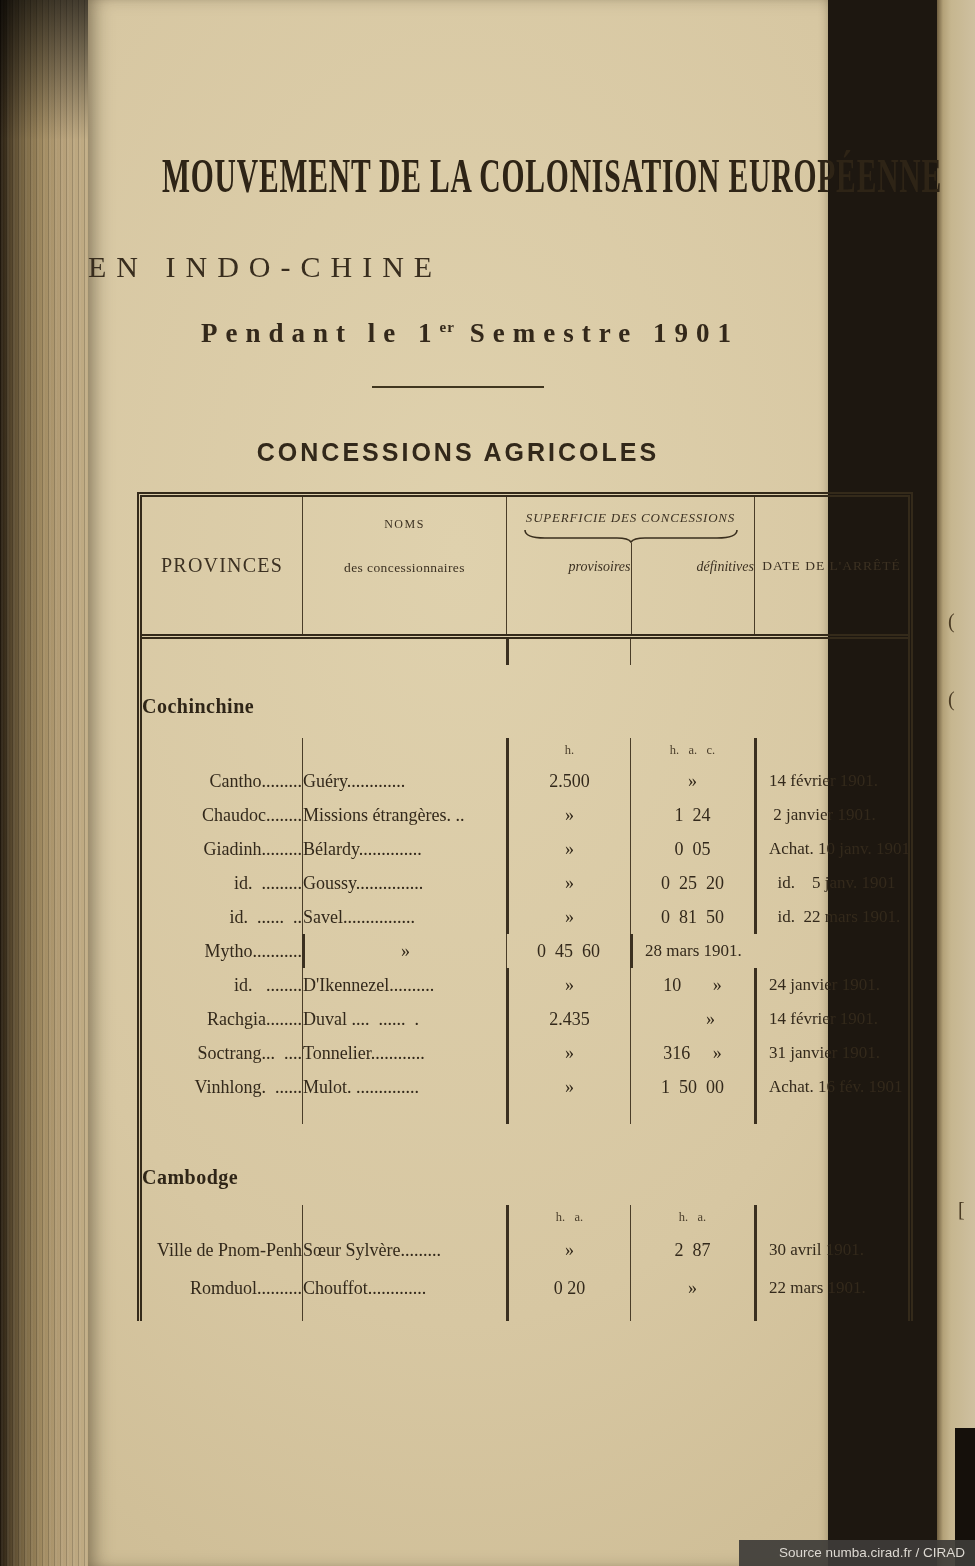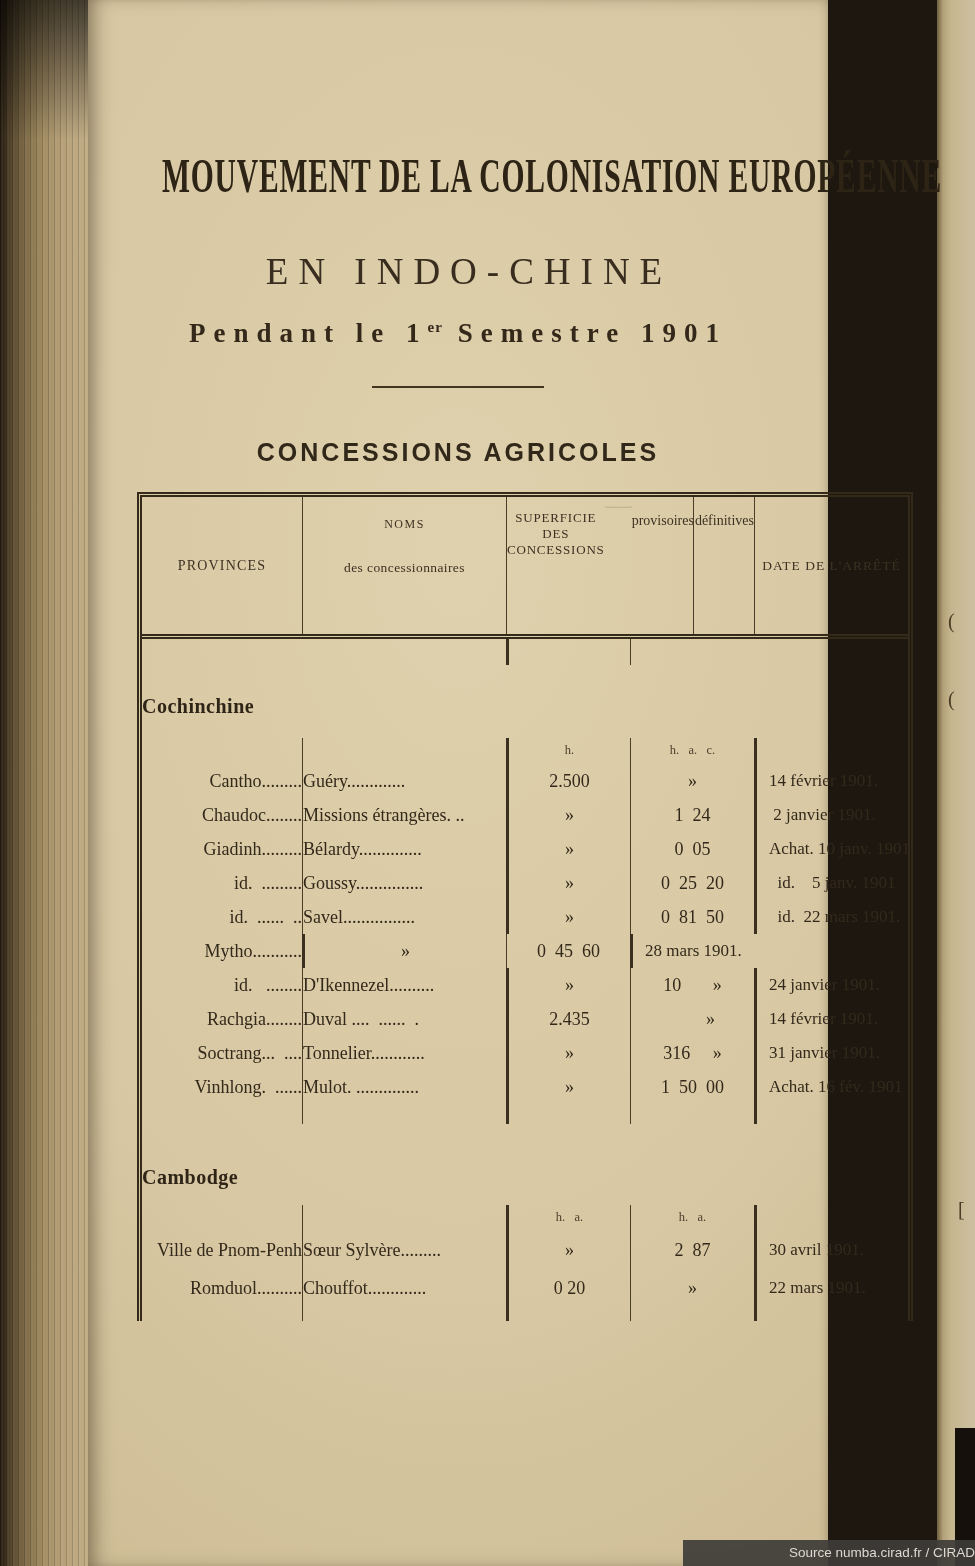--- a/index.html
+++ b/index.html
@@ -44,26 +44,26 @@
   }
 
   .doc-title {
     position:absolute; top:148px; left:0; width:100%;
     text-align:center; white-space:nowrap;
     font-size:37px; font-weight:700; letter-spacing:1px;
     transform:scale(0.8,1.3); transform-origin:50% 0;
     color:#2e2416;
   }
   .doc-subtitle {
-    position:absolute; top:250px; left:11px; width:100%;
-    text-align:center; font-size:37px; font-weight:400;
+    position:absolute; top:250px; left:0; width:100%;
+    font-size:30px; font-weight:400;
     letter-spacing:10px; color:#382d1e; white-space:nowrap;
   }
   .doc-period {
-    position:absolute; top:318px; left:0; width:100%;
+    position:absolute; top:318px; left:12px; width:100%;
     text-align:center; font-size:27px; font-weight:700;
     letter-spacing:8px; color:#33281a; white-space:pre;
   }
   .doc-period sup { font-size:15px; letter-spacing:1px; }
   .doc-rule {
     position:absolute; top:386px; left:50%; width:172px; margin-left:-86px;
     border-top:2px solid #40361f;
   }
   .doc-section-heading {
     position:absolute; top:438px; left:0; width:100%;
@@ -77,25 +77,25 @@
     border:5px double #342a1a; border-bottom:none;
   }
   .grid { display:grid; grid-template-columns:160px 204px 124px 124px 1fr; }
 
   .thead {
     display:grid; grid-template-columns:160px 204px 248px 1fr;
     height:142px; border-bottom:5px double #342a1a;
     color:#3c3122;
   }
   .h-prov { display:flex; align-items:center; justify-content:center;
-    font-size:14px; letter-spacing:1.2px; }
+    font-size:20px; letter-spacing:1.2px; }
   .h-noms { border-left:1.5px solid #4a3d28; text-align:center; }
   .h-noms-main { margin-top:20px; font-size:12px; letter-spacing:1.5px; }
   .h-noms-sub  { margin-top:28px; font-size:13.5px; letter-spacing:0.4px; }
-  .h-sup { border-left:1.5px solid #4a3d28; display:flex; flex-direction:row; }
+  .h-sup { border-left:1.5px solid #4a3d28; display:flex; flex-direction:column;font-style:italic; }
   .h-sup-label { text-align:center; padding-top:13px; font-size:13px; letter-spacing:0.8px; }
   .brace { display:block; margin:3px auto 0; }
   .h-sup-cols { display:flex; flex:1; }
   .h-prv-head, .h-def-head { width:50%; text-align:right; padding-top:16px; font-size:14px; }
   .h-def-head { border-left:1.5px solid #4a3d28; }
   .h-date { border-left:1.5px solid #4a3d28; display:flex; align-items:center;
     justify-content:center; font-size:13.5px; letter-spacing:1px; }
 
   
   .b1 { border-left:1.5px solid #4a3d28; }
@@ -116,24 +116,24 @@
 
   .data-row { height:34px; line-height:34px; font-size:18px; color:#33291b; }
   .data-row-cam { height:38px; line-height:38px; }
   .c-prov { text-align:right; padding-left:12px; white-space:pre; overflow:hidden; }
   .c-nom  { text-align:left; padding-left:0; white-space:pre; overflow:hidden; }
   .c-prv, .c-def { text-align:center; white-space:pre; overflow:hidden; }
   .c-date { text-align:left; padding-left:12px; white-space:pre; font-size:17px; overflow:hidden; }
 
   
   .source-bar {
-    position:absolute; right:0; bottom:0; width:292px; height:26px;
+    position:absolute; right:0; bottom:0; width:236px; height:26px;
     background:rgba(62,60,56,0.92);
     color:#ddd9d2; font-family:"Liberation Sans", sans-serif; font-size:13.5px;
-    text-align:right; line-height:26px; 
+    text-align:right; line-height:26px; padding-right:10px;
   }
 </style>
 </head>
 <body>
 
 <div class="book-edge-left"></div>
 <div class="next-page"></div>
 <div class="dark-gutter-br"></div>
 <span class="frag frag-1">(</span>
 <span class="frag frag-2">(</span>

